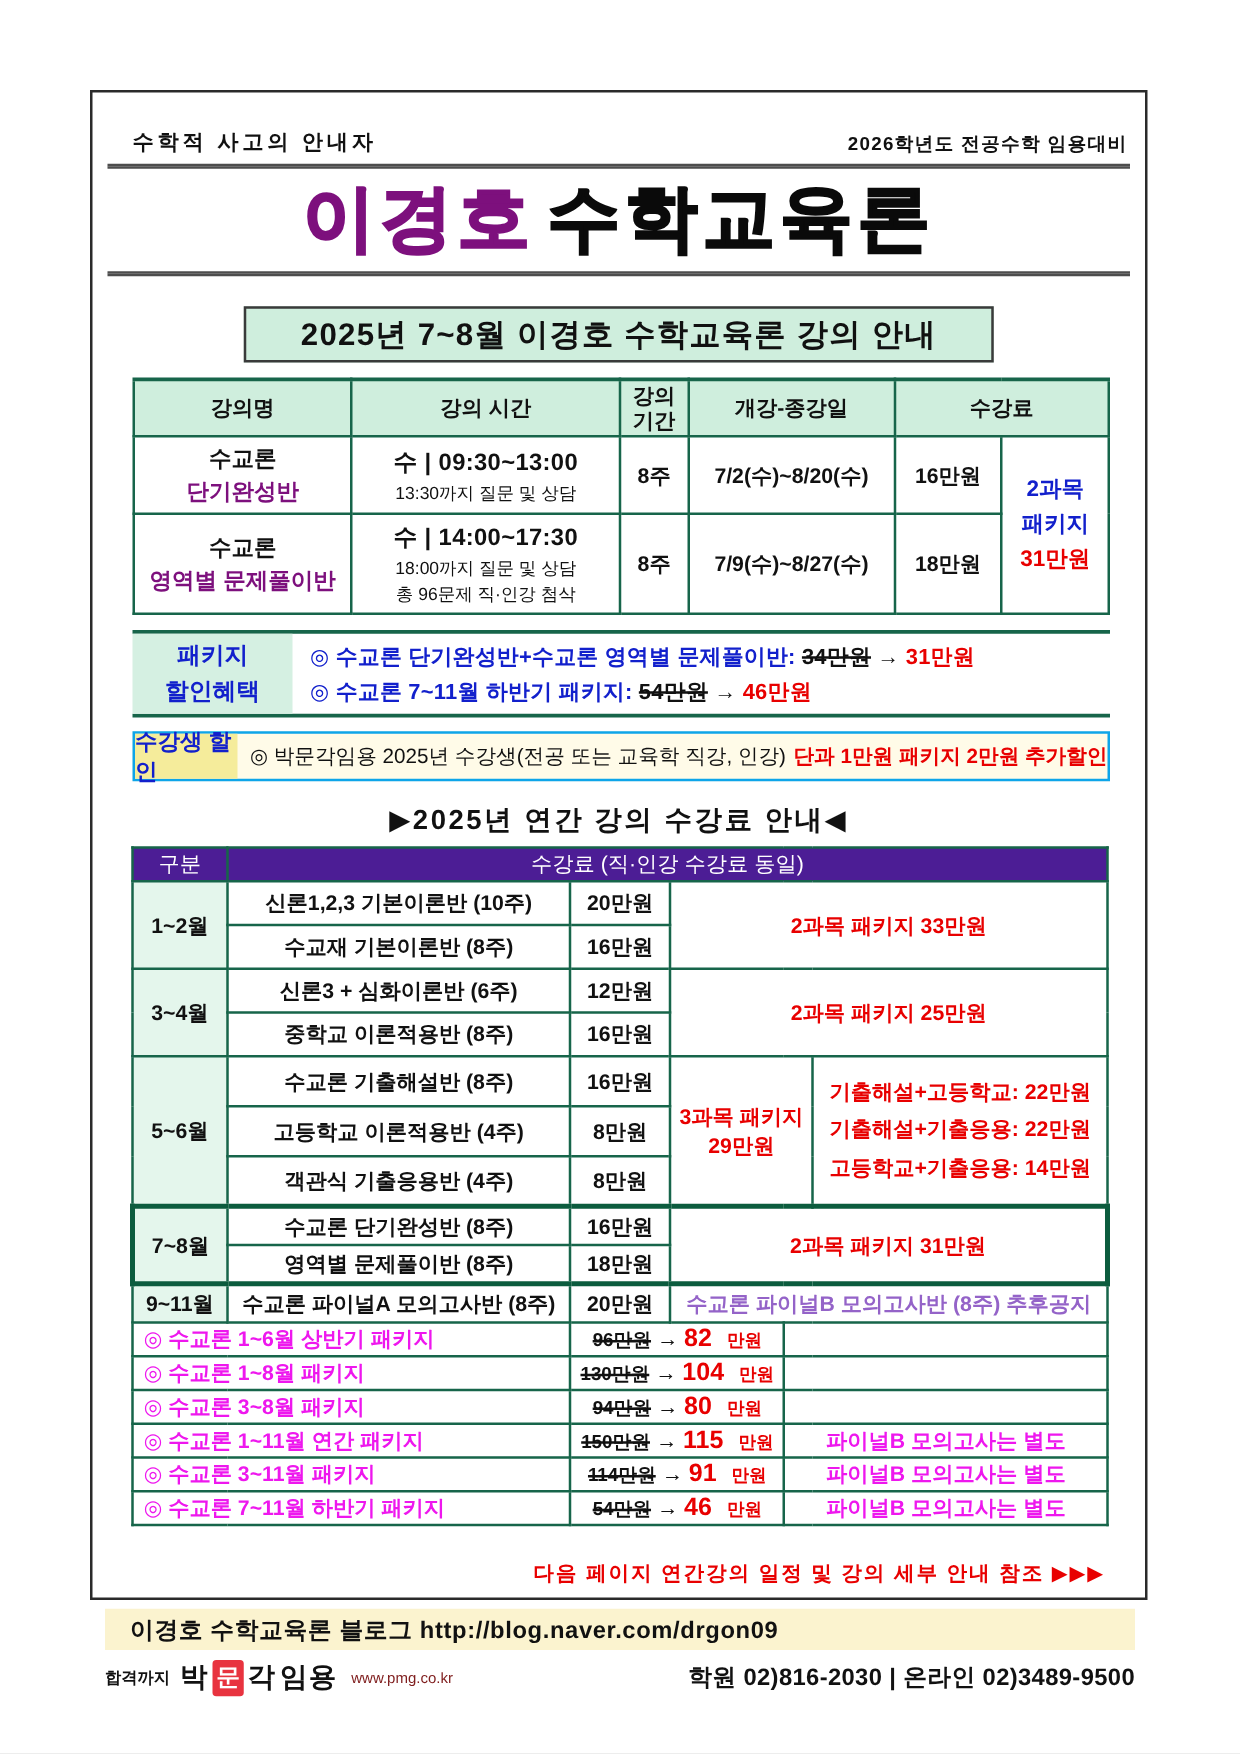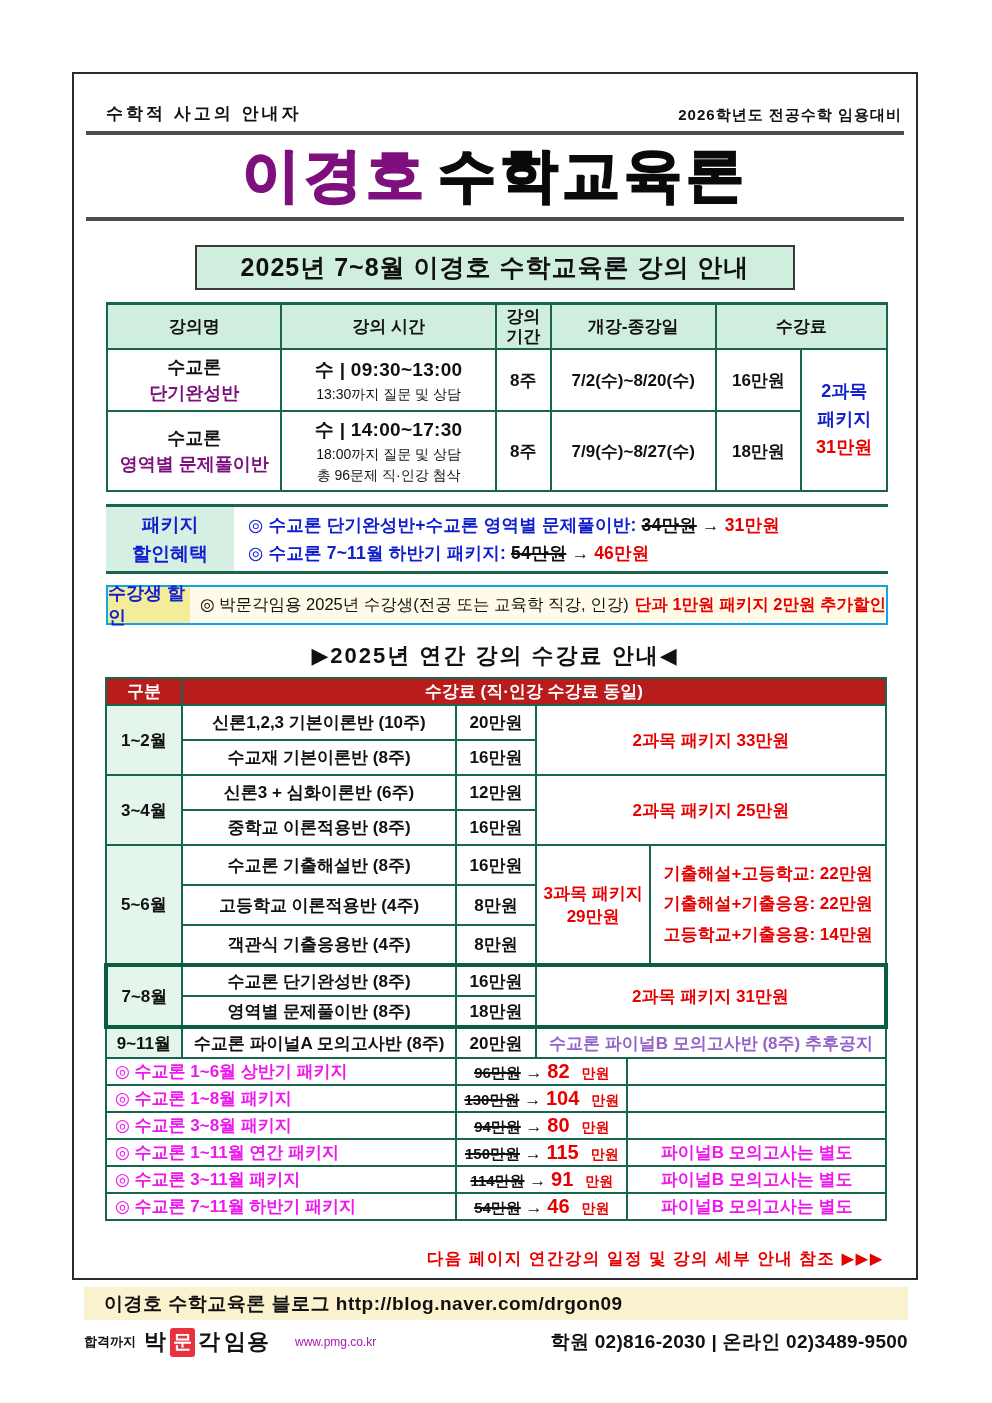--- a/index.html
+++ b/index.html
@@ -45,21 +45,21 @@
 
   .stu { margin:11px 0 0 32px; width:782px; border:2px solid #0ea5e9; display:flex; background:#fffbe8; height:40px; }
   .stu-label { width:128px; background:#f5ec9b; color:#1220cc; font-weight:bold; font-size:18px; display:flex; align-items:center; justify-content:center; }
   .stu-body { flex:1; display:flex; align-items:center; padding-left:10px; font-size:16.5px; gap:6px; white-space:nowrap; }
   .stu-red { color:#e80000; font-weight:bold; }
 
   .annual-title { margin:16px 0 6px; text-align:center; font-size:22px; font-weight:bold; letter-spacing:2px; }
 
   .t2 { margin:0 0 0 30px; width:784px; }
   .t2 th, .t2 td { border:2px solid #17654a; padding:1px 3px; vertical-align:middle; text-align:center; }
-  .t2 th { background:#b91c1c; color:#fff; font-size:17px; font-weight:bold; height:18px; }
+  .t2 th { background:#4c1d95; color:#fff; font-size:17px; font-weight:normal; height:18px; }
   .t2 td { font-size:17px; font-weight:bold; }
   .t2 .month { background:#e4f6ec; }
   .t2 tr.rh td { height:35px; }
   .t2 tr.rm td { height:40px; }
   .t2 tr.rs td { height:31px; }
   .t2 tr.rp td { height:27px; }
   .pkgred { color:#e80000; font-size:18px; }
   .combos { color:#e80000; font-size:17px; line-height:1.8; }
   .purple { color:#9463c8; }
   .pkgname { color:#ee17ee; font-size:18px; text-align:left !important; padding-left:8px !important; }
@@ -73,21 +73,21 @@
   .hl-r { border-right:4px solid #0c5c3e !important; border-bottom:4px solid #0c5c3e !important; }
 
   .footnote { position:absolute; right:32px; bottom:8px; color:#e80000; font-weight:bold; font-size:16.5px; letter-spacing:1.5px; }
 
   .blogbar { position:absolute; left:84px; top:1287px; width:824px; height:33px; background:#fbf3cf; display:flex; align-items:center; padding-left:20px; font-size:19px; font-weight:bold; letter-spacing:.5px; }
   .footer-row { position:absolute; left:84px; top:1327px; width:824px; display:flex; justify-content:space-between; align-items:center; }
   .logo { display:flex; align-items:center; gap:3px; }
   .logo-prefix { font-size:13px; font-weight:bold; margin-right:5px; }
   .logo-big { font-size:22px; font-weight:bold; letter-spacing:1px; }
   .logo-red { background:#e8333f; color:#fff; font-size:19px; font-weight:bold; padding:1px 3px 2px; border-radius:3px; }
-  .logo-url { font-size:12px; color:#a21caf; margin-left:22px; }
+  .logo-url { font-size:12px; color:#7f1d1d; margin-left:8px; }
   .phones { font-size:19px; font-weight:bold; letter-spacing:.3px; }
 </style>
 </head>
 <body>
 
 <div class="page">
   <div class="box">
 
     <div class="masthead">
       <span class="tagline">수학적 사고의 안내자</span>

